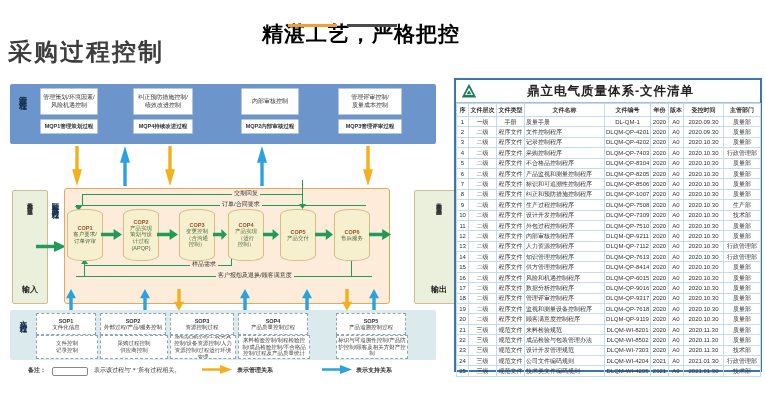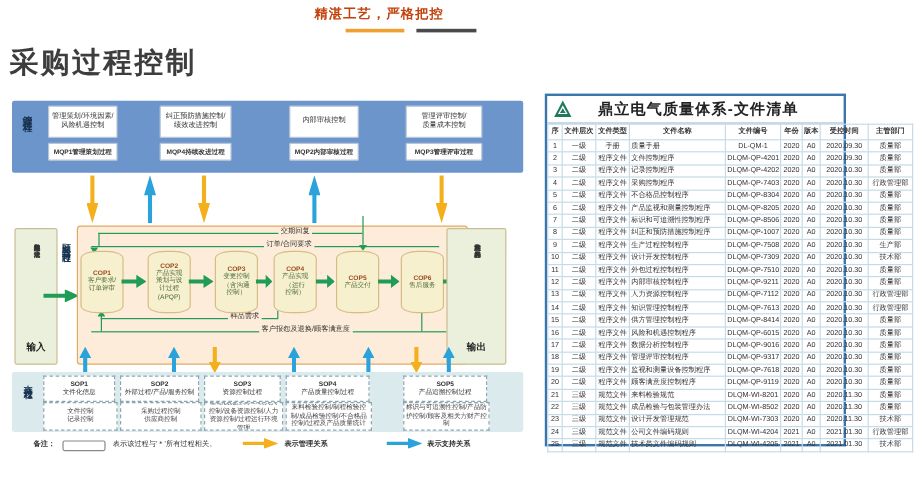--- a/index.html
+++ b/index.html
@@ -3,21 +3,21 @@
 <meta charset="utf-8">
 <style>
   html,body{margin:0;padding:0;}
   body{
     width:765px;height:404px;position:relative;overflow:hidden;background:#ffffff;
     font-family:"Liberation Sans","DejaVu Sans",sans-serif;color:#333;
   }
   .abs{position:absolute;}
   .pre{white-space:pre-line;}
   
-  .slogan{left:262px;top:4px;font-size:11px;font-weight:bold;color:#c2410c;letter-spacing:1px;}
+  .slogan{left:262px;top:20px;font-size:21px;font-weight:bold;color:#000000;letter-spacing:1px;}
   .bar{height:3px;top:24px;}
   .bar-orange{left:288px;width:49px;background:#f0a030;}
   .bar-dark{left:347px;width:50px;background:#4a4a4a;}
   .page-title{left:8px;top:36px;font-size:24px;font-weight:bold;color:#3d3d3d;letter-spacing:2px;}
   
   .mgmt-band{left:10px;top:84px;width:426px;height:60px;background:#6b95cb;border-radius:2px;}
   .vlabel{writing-mode:vertical-rl;text-orientation:upright;font-weight:bold;color:#16324f;letter-spacing:2px;}
   .mgmt-label{left:16px;top:90px;font-size:8px;height:50px;}
   .wbox{background:#ffffff;border:1px solid #b9c6d8;border-radius:1px;display:flex;align-items:center;justify-content:center;text-align:center;}
   .mtop{top:88px;height:25px;font-size:6px;line-height:1.2;}
@@ -52,21 +52,21 @@
   .sup-label{left:18px;top:314px;font-size:7.5px;height:44px;}
   .sbox{background:#ffffff;border:1px dashed #8fa6b0;display:flex;flex-direction:column;align-items:center;justify-content:center;text-align:center;overflow:hidden;}
   .stop{top:313px;height:20px;}
   .sdet{top:335px;height:22px;font-size:5.5px;line-height:1.25;color:#444;padding:0 1px;}
   .sop-id{font-size:5.5px;font-weight:bold;color:#333;}
   .sop-name{font-size:5.5px;line-height:1.15;color:#333;}
   
   .legend-text{font-size:6px;color:#333;font-weight:bold;}
   .legend-box{width:34px;height:7px;background:#fff;border:1px solid #888;border-radius:2px;}
   
-  .doc-table{left:454px;top:78px;width:251px;height:294px;border:2px solid #3a76ad;background:#fff;box-sizing:border-box;}
+  .doc-table{left:454px;top:78px;width:308px;height:294px;border:2px solid #3a76ad;background:#fff;box-sizing:border-box;}
   .doc-head{display:flex;align-items:center;height:22px;border-bottom:1px solid #9fc0d6;}
   .doc-logo{width:16px;height:16px;margin-left:5px;flex:0 0 auto;}
   .doc-title{flex:1;text-align:center;font-size:12.5px;font-weight:bold;color:#222;letter-spacing:1px;margin-right:16px;}
   table.filelist{width:100%;border-collapse:collapse;table-layout:fixed;font-size:6px;}
   table.filelist th,table.filelist td{border:1px solid #c6dbe8;padding:0 1px;height:9.4px;line-height:1;
       text-align:center;white-space:nowrap;overflow:hidden;font-weight:normal;color:#333;}
   table.filelist th{font-weight:bold;height:12px;}
   table.filelist td.tl{text-align:left;}
 </style>
 </head>
@@ -164,21 +164,21 @@
   <span class="cop-name pre">售后服务</span>
 </div>
 
 <div class="abs arr-h green chain" style="left:101px;width:21px;"></div>
 <div class="abs arr-h green chain" style="left:157px;width:21px;"></div>
 <div class="abs arr-h green chain" style="left:213px;width:14px;"></div>
 <div class="abs arr-h green chain" style="left:263px;width:16px;"></div>
 <div class="abs arr-h green chain" style="left:315px;width:18px;"></div>
 <div class="abs arr-h green chain" style="left:369px;width:22px;"></div>
 
-<div class="abs io-box" style="left:372px;width:48px;">
+<div class="abs io-box" style="left:414px;width:48px;">
   <div class="io-vtext">
     <span>顾客及相关方满意</span>　<span>合格的产品和服务</span>
   </div>
   <div class="io-label">输出</div>
 </div>
 
 <div class="abs arr-v a-up blue" style="left:66px;top:289px;height:22px;"></div>
 <div class="abs arr-v a-up blue" style="left:140px;top:289px;height:22px;"></div>
 <div class="abs arr-v a-down orange" style="left:174px;top:289px;height:22px;"></div>
 <div class="abs arr-v a-up blue" style="left:240px;top:289px;height:22px;"></div>

